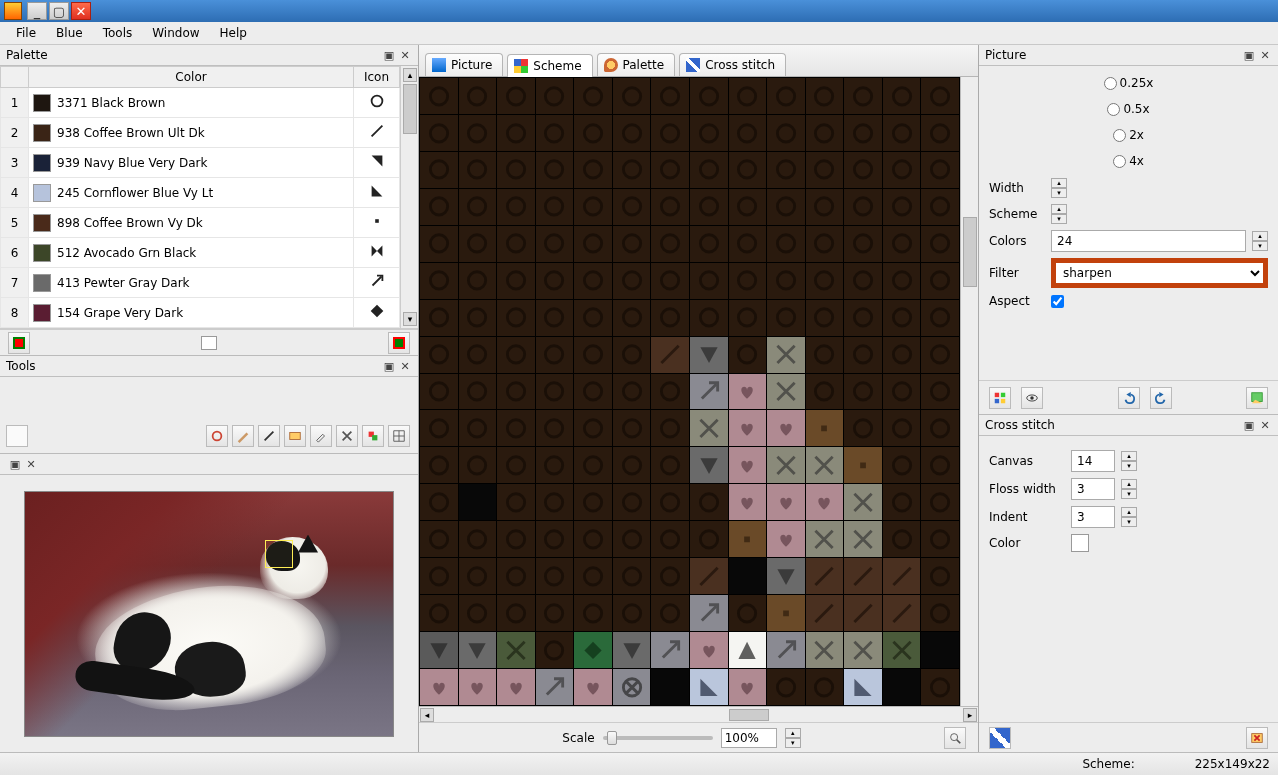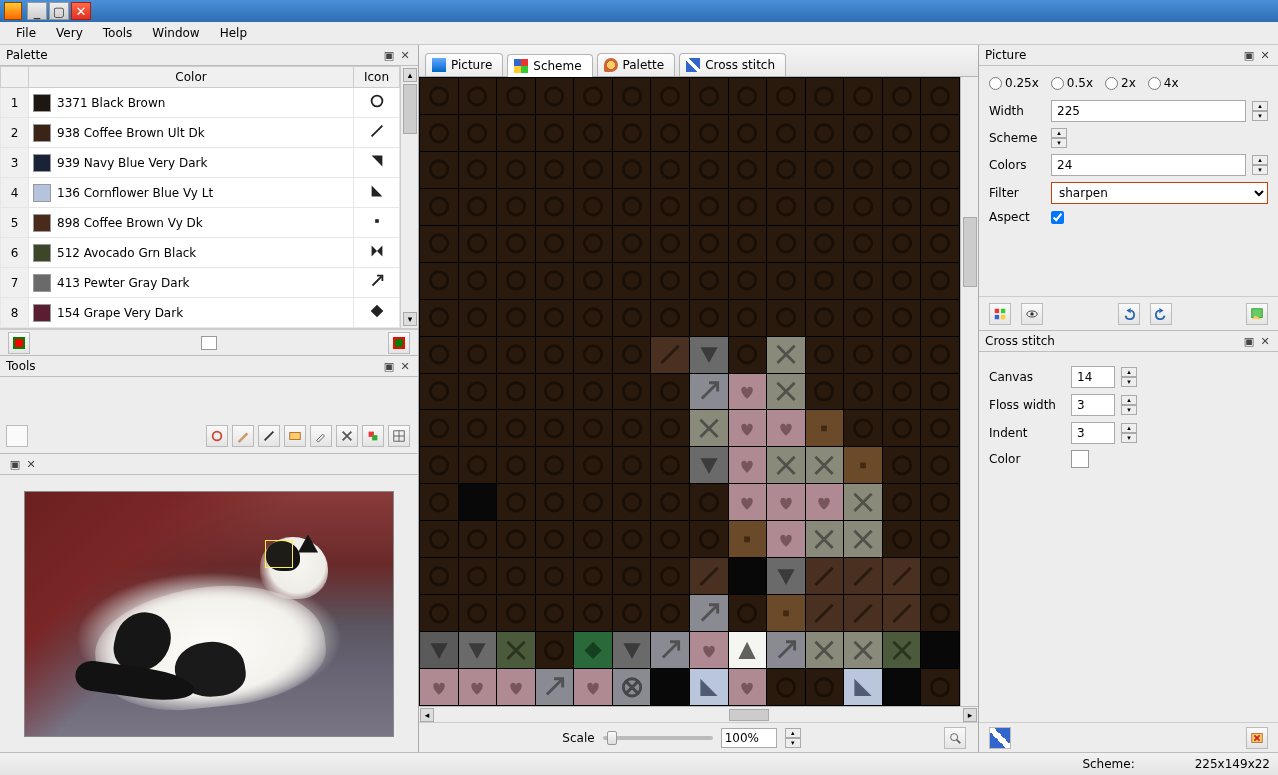--- a/index.html
+++ b/index.html
@@ -76,24 +76,24 @@
   .scale-row { height: 30px; background: #ededed; display: flex; align-items: center; padding: 0 10px; gap: 8px; border-top: 1px solid #ccc; }
   .scale-row .slider { flex: 0 0 110px; height: 4px; background: #bbb; position: relative; border-radius: 2px; }
   .scale-row .slider .knob { position: absolute; left: 4px; top: -5px; width: 10px; height: 14px; background: linear-gradient(to bottom,#fafafa,#ddd); border: 1px solid #999; border-radius: 2px; }
   .scale-row input { width: 56px; border: 1px solid #aaa; padding: 2px 3px; background: #fff; }
   .rightcol { width: 300px; display: flex; flex-direction: column; border-left: 1px solid #aaa; }
   .picture-panel { display: flex; flex-direction: column; border-bottom: 1px solid #bbb; }
   .picture-body { background: #ededed; padding: 6px 10px; }
   .field-row { display: flex; align-items: center; margin: 6px 0; gap: 6px; }
   .field-row label { width: 56px; }
   .field-row input[type=text] { flex: 1; border: 1px solid #aaa; padding: 3px 5px; background: #fff; }
-  .field-row select { flex: 1; border: 1px solid #c2410c; padding: 2px 3px; background: #fff; }
+  .field-row select { flex: 1; border: 5px solid #c2410c; padding: 2px 3px; background: #fff; }
   .spin { width: 16px; display: flex; flex-direction: column; }
   .spin span { height: 10px; border: 1px solid #aaa; background: #eee; font-size: 7px; text-align: center; line-height: 8px; cursor: pointer; }
-  .radio-row { display: flex; gap: 12px; align-items: center; padding: 4px 0; }
+  .radio-row { display: flex; gap: 12px; align-items: center; padding: 4px 0; flex-direction: column; }
   .radio-row label { display: flex; align-items: center; gap: 3px; }
   .pic-actions { height: 34px; background: #ededed; display: flex; align-items: center; padding: 0 8px; gap: 6px; border-top: 1px solid #ccc; }
   .cross-panel { flex: 1; display: flex; flex-direction: column; }
   .cross-body { flex: 1; background: #ededed; padding: 8px 10px; }
   .cross-body .field-row label { width: 76px; }
   .cross-body input[type=text] { width: 44px; flex: none; }
   .cross-footer { height: 30px; background: #ededed; display: flex; align-items: center; padding: 0 8px; gap: 6px; border-top: 1px solid #ccc; }
   .statusbar { height: 23px; background: linear-gradient(to bottom,#f2f2f2,#e4e4e4); border-top: 1px solid #bbb; display: flex; align-items: center; padding: 0 8px; }
   .statusbar .sep { flex: 1; }
   .colorswatch { width: 16px; height: 14px; border: 1px solid #999; display: inline-block; }
@@ -103,21 +103,21 @@
 
 <div class="titlebar">
   <div class="icon"></div>
   <div class="winbtn">_</div>
   <div class="winbtn">▢</div>
   <div class="winbtn close">✕</div>
 </div>
 
 <div class="menubar">
   <span>File</span>
-  <span>Very</span>
+  <span>Blue</span>
   <span>Tools</span>
   <span>Window</span>
   <span>Help</span>
 </div>
 
 <div class="workspace">
 
   <div class="leftcol">
 
     <div class="palette-panel">
@@ -153,21 +153,21 @@
                 </tr>
                 <tr>
                   <td class="rownum">3</td>
                   <td class="swatchcell"><span class="swatch" style="background:#1a2238"></span><span>939 Navy Blue Very Dark</span></td>
                   <td class="iconcell"><svg viewBox="0 0 20 20">
                       <path d="M4 4 L16 4 L16 16 Z" fill="#222"></path>
                     </svg></td>
                 </tr>
                 <tr>
                   <td class="rownum">4</td>
-                  <td class="swatchcell"><span class="swatch" style="background:#b6c3dc"></span><span>136 Cornflower Blue Vy Lt</span></td>
+                  <td class="swatchcell"><span class="swatch" style="background:#b6c3dc"></span><span>245 Cornflower Blue Vy Lt</span></td>
                   <td class="iconcell"><svg viewBox="0 0 20 20">
                       <path d="M4 4 L4 16 L16 16 Z" fill="#222"></path>
                     </svg></td>
                 </tr>
                 <tr>
                   <td class="rownum">5</td>
                   <td class="swatchcell"><span class="swatch" style="background:#4a2a1a"></span><span>898 Coffee Brown Vy Dk</span></td>
                   <td class="iconcell"><svg viewBox="0 0 20 20">
                       <rect x="8" y="8" width="4" height="4" fill="#222"></rect>
                     </svg></td>
@@ -1538,21 +1538,20 @@
               <input type="radio" name="z" style="">
               <span>2x</span>
             </label>
           <label>
               <input type="radio" name="z" style="">
               <span>4x</span>
             </label>
         </div>
         <div class="field-row">
           <label>Width</label>
-          <input type="text" value="225" style="">
           <div class="spin">
               <span>▴</span>
               <span>▾</span>
             </div>
         </div>
         <div class="field-row">
           <label>Scheme</label>
           <div class="spin">
               <span>▴</span>
               <span>▾</span>

